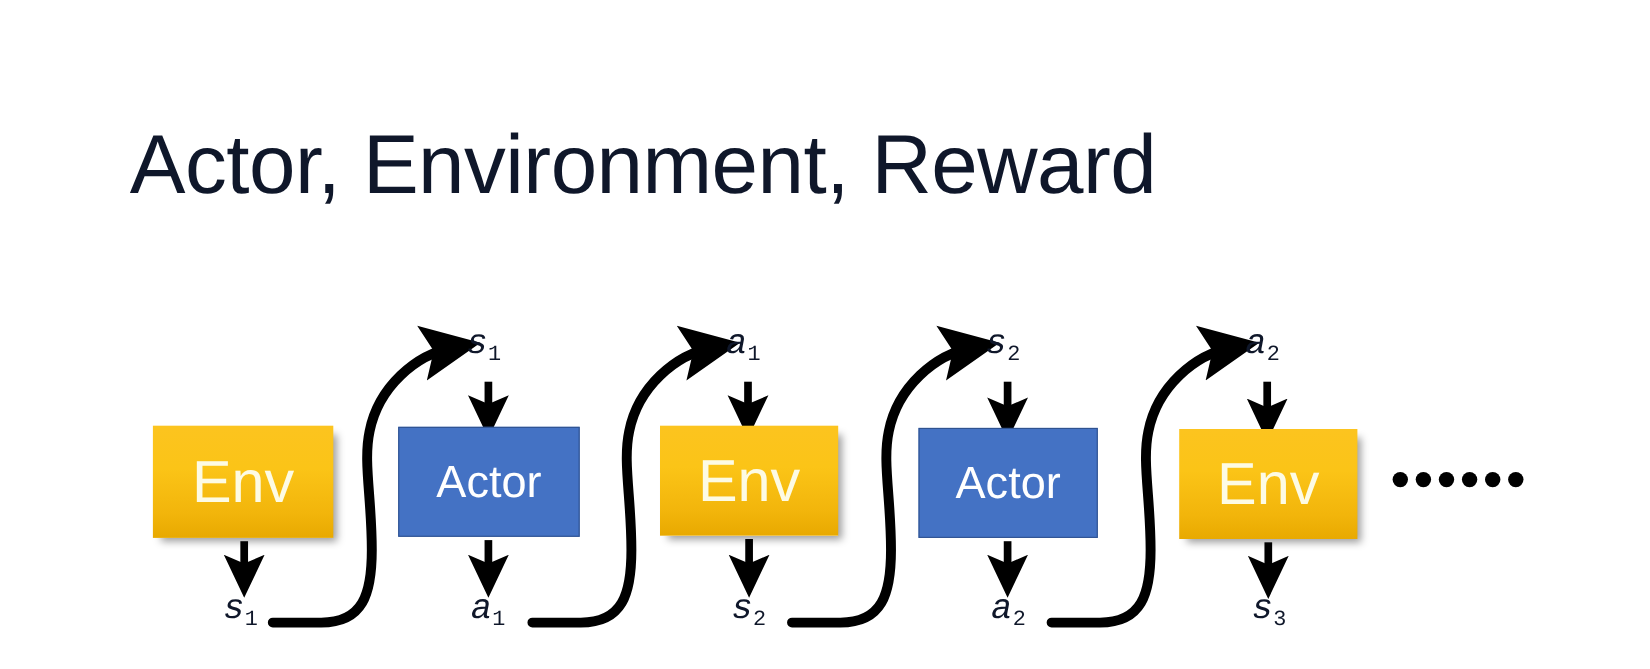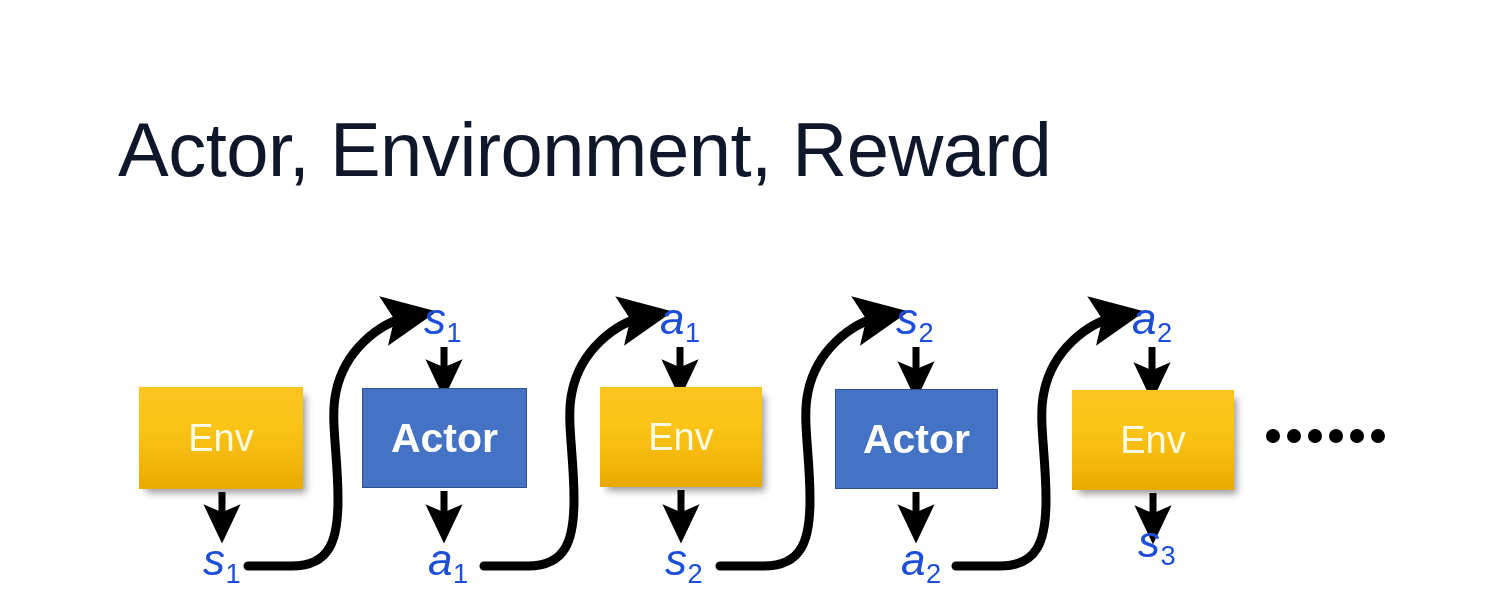--- a/index.html
+++ b/index.html
@@ -64,39 +64,38 @@
     line-height: 1;
     user-select: none;
   }
   .node .node-label {
     display: block;
   }
 
   .node.env {
     background: linear-gradient(180deg, #fcc41f 0%, #fbc417 38%, #f2b50b 78%, #e8a900 100%);
     color: #fdfbe4;
-    font-size: 38px;
+    font-size: 54px;
     box-shadow: 5px 6px 7px -2px rgba(0,0,0,0.38);
     border: none;
   }
   .node.actor {
     background: #4472c4;
     color: #ffffff;
     font-size: 41px;
     border: 1.5px solid #2f528f;
-    font-weight: bold;
   }
 
   
   .mathlabel {
     position: absolute;
-    font-family: Liberation Sans, sans-serif;
+    font-family: Liberation Mono, monospace;
     font-style: italic;
-    font-size: 44px;
-    color: #1d4ed8;
+    font-size: 32px;
+    color: #0f172a;
     line-height: 1;
     white-space: nowrap;
     user-select: none;
   }
   .mathlabel sub {
     font-size: 0.62em;
     font-style: normal;
     vertical-align: baseline;
     position: relative;
     top: 0.28em;
@@ -183,21 +182,21 @@
 
     <div class="mathlabel" style="left:424px; top:297px;"><span>s</span><sub>1</sub></div>
     <div class="mathlabel" style="left:660px; top:297px;"><span>a</span><sub>1</sub></div>
     <div class="mathlabel" style="left:896px; top:297px;"><span>s</span><sub>2</sub></div>
     <div class="mathlabel" style="left:1132px; top:297px;"><span>a</span><sub>2</sub></div>
 
     <div class="mathlabel" style="left:203px; top:538px;"><span>s</span><sub>1</sub></div>
     <div class="mathlabel" style="left:428px; top:538px;"><span>a</span><sub>1</sub></div>
     <div class="mathlabel" style="left:665px; top:538px;"><span>s</span><sub>2</sub></div>
     <div class="mathlabel" style="left:901px; top:538px;"><span>a</span><sub>2</sub></div>
-    <div class="mathlabel" style="left:1138px; top:520px;text-align:center;"><span>s</span><sub>3</sub></div>
+    <div class="mathlabel" style="left:1138px; top:538px;text-align:center;"><span>s</span><sub>3</sub></div>
 
     <div id="ellipsis">
       <span class="dot"></span>
       <span class="dot"></span>
       <span class="dot"></span>
       <span class="dot"></span>
       <span class="dot"></span>
       <span class="dot"></span>
     </div>
 

